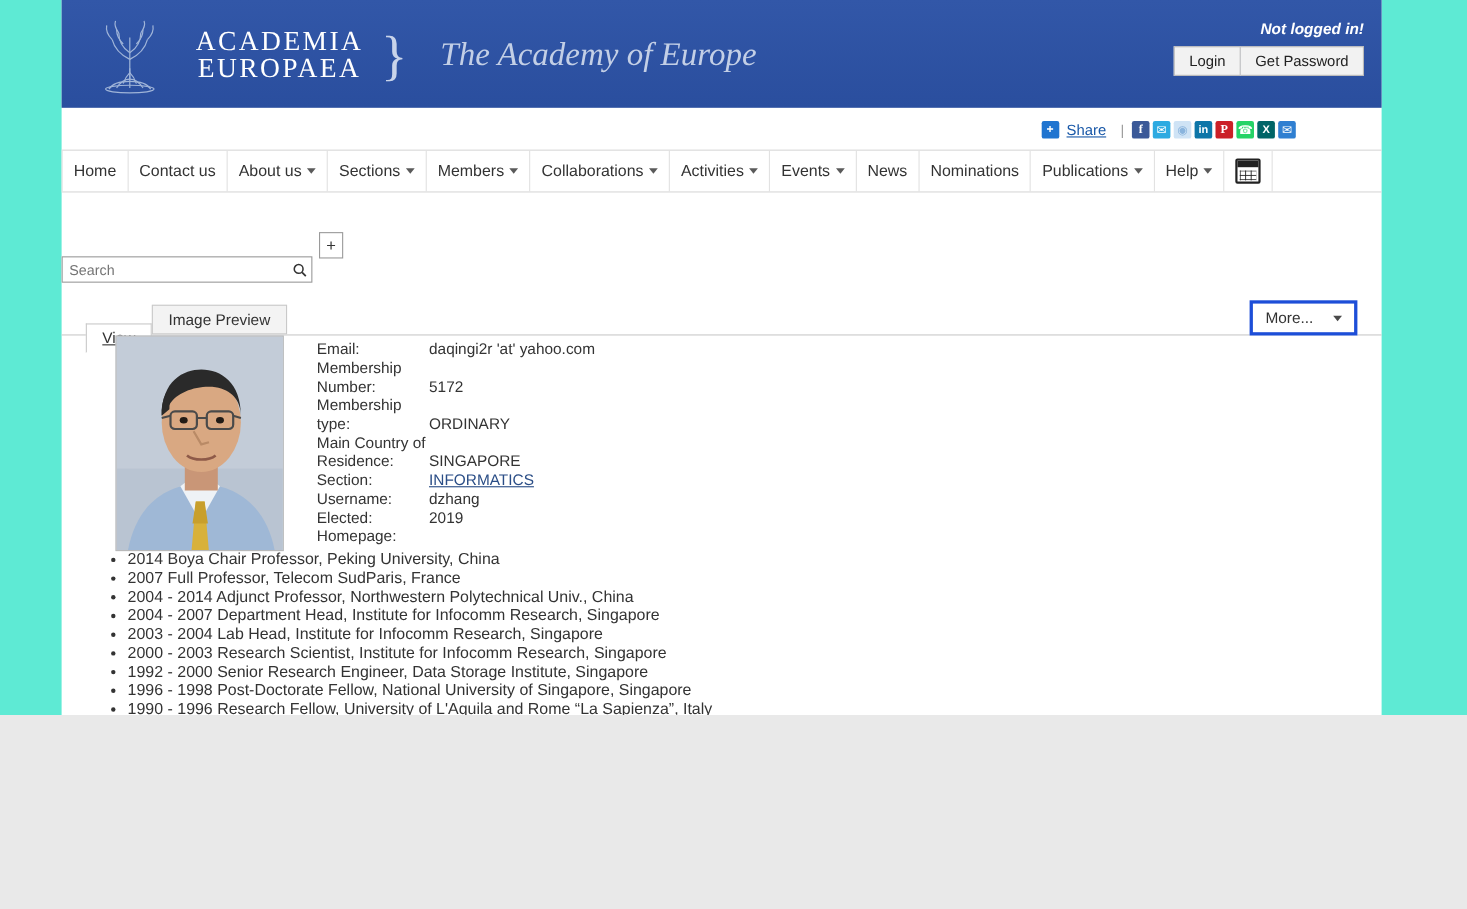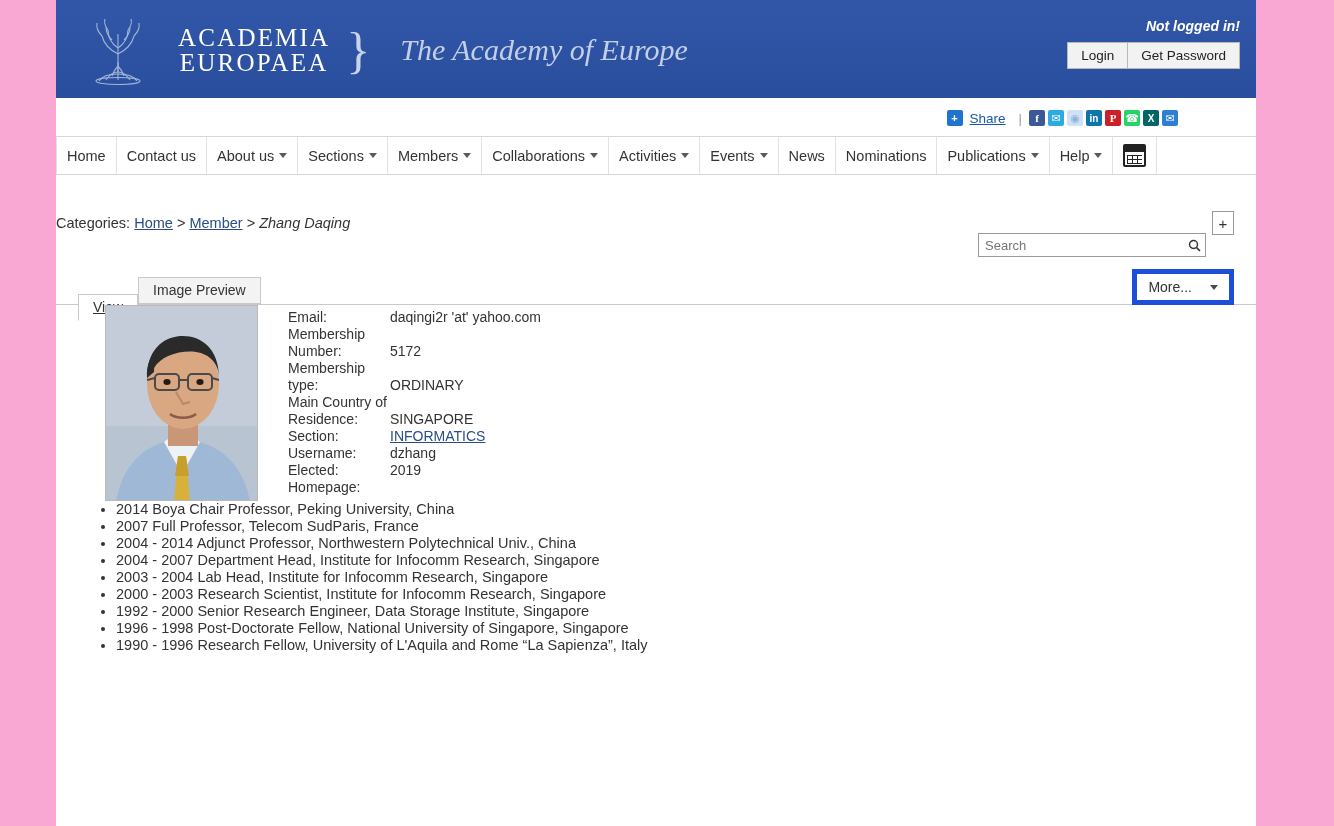--- a/index.html
+++ b/index.html
@@ -2,23 +2,23 @@
 <html><head>
 <meta charset="utf-8">
 <style>
   * { box-sizing: border-box; }
   html, body {
     margin: 0; padding: 0;
     background: #e9e9e9;
     font-family: "Liberation Sans", sans-serif;
   }
   #page {
-    width: 1334px; height: 826px;
+    width: 1334px; height: 650px;
     position: relative;
-    background: #f9a8d4;
+    background: #5eead4;
     overflow: hidden;
   }
   #sheet {
     position: absolute;
     left: 56px; top: 0; width: 1200px; min-height: 826px;
     background: #ffffff;
   }
 
   
   .banner {
@@ -190,21 +190,21 @@
     border-bottom: 1px solid transparent;
     background: #fff;
     padding: 4px 14px 5px 14px;
     font-size: 14px; color: #333;
     cursor: pointer;
     position: relative; top: 17px;
   }
   .tab.inactive { background: #f3f3f3; border-bottom: 1px solid #c9c9c9; top: 0; }
   .tab u { text-decoration: underline; }
   .more-btn {
-    border: 5px solid #1d4ed8; background: #fff;
+    border: 3px solid #1d4ed8; background: #fff;
     padding: 5px 11px; font-size: 14px; color: #333;
     display: flex; align-items: center; gap: 18px;
     margin-right: 22px; cursor: pointer;
     position: relative; top: 1px;
   }
   .more-caret {
     width:0;height:0;border-left:4.5px solid transparent;border-right:4.5px solid transparent;
     border-top:5px solid #4a4a4a;
   }
 
@@ -355,28 +355,20 @@
       <div class="nav-item">
           <span>Help</span>
           <i class="caret"></i>
         </div>
       <div class="nav-cal">
           <span class="cal-icon"></span>
         </div>
     </div>
 
     <div class="crumb-row">
-      <div class="crumbs">
-        <span>Categories:</span>
-        <a href="#">Home</a>
-        <span>&gt;</span>
-        <a href="#">Member</a>
-        <span>&gt;</span>
-        <span class="cur">Zhang Daqing</span>
-      </div>
       <div class="search-wrap">
         <div class="search-box">
           <input type="text" placeholder="Search" style="">
           <span class="search-ico">
             <svg width="13" height="13" viewBox="0 0 13 13">
                 <circle cx="5.5" cy="5.5" r="4" fill="none" stroke="#333" stroke-width="1.4"></circle>
                 <line x1="8.6" y1="8.6" x2="12" y2="12" stroke="#333" stroke-width="1.6"></line>
               </svg>
           </span>
         </div>

